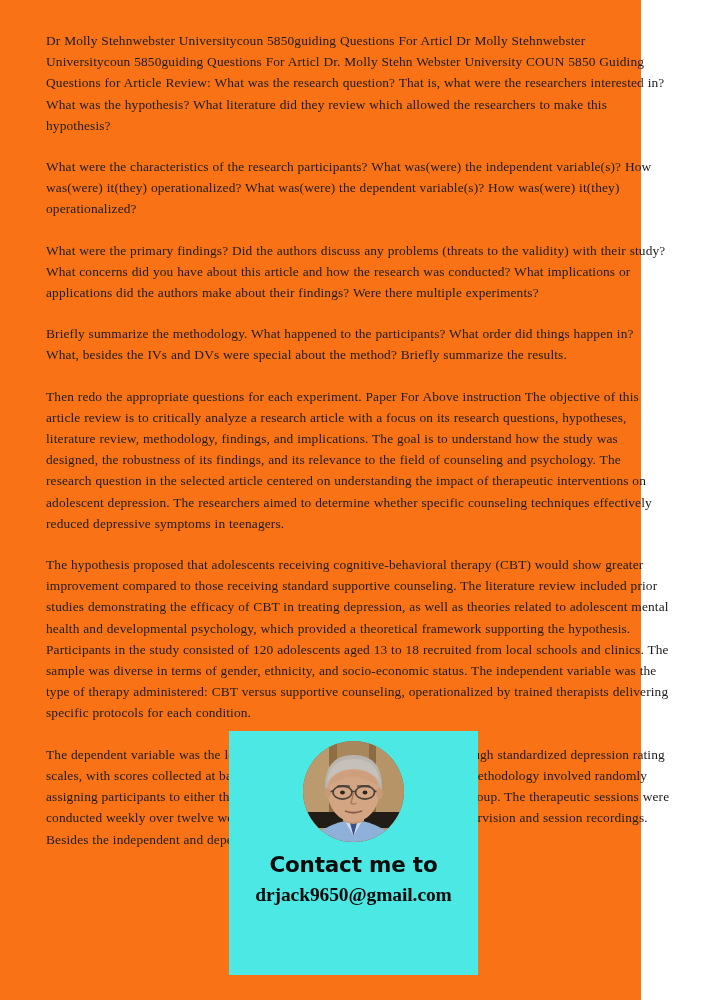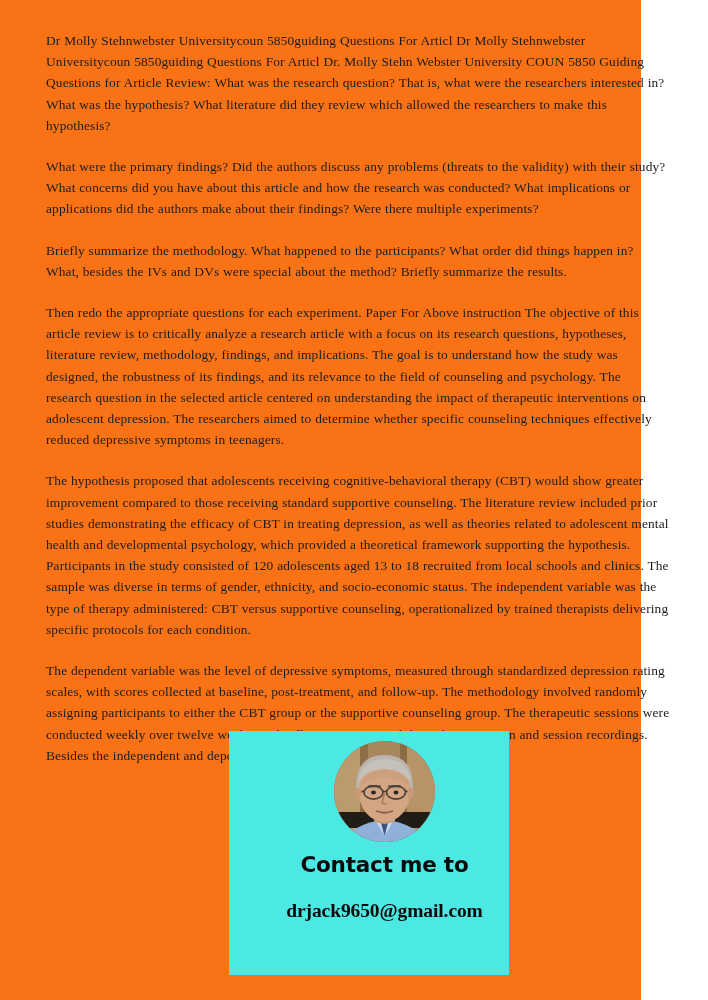--- a/index.html
+++ b/index.html
@@ -73,45 +73,46 @@
     font-weight: bold;
     font-size: 21.5px;
     line-height: 27px;
     color: #0b0b0b;
     text-align: center;
     letter-spacing: -0.2px;
   }
   #contact-headline .ln { display: block; }
 
   #contact-email {
-    margin-top: 21px;
+    margin-top: 5px;
     font-family: "Liberation Serif", "DejaVu Serif", serif;
     font-weight: bold;
     font-size: 19.5px;
     line-height: 24px;
     color: #0b0b0b;
     text-align: center;
     letter-spacing: -0.1px;
   }
 </style>
 </head>
 <body>
 
 <div id="page">
 
   <div id="doc-body">
     <p class="para">Dr Molly Stehnwebster Universitycoun 5850guiding Questions For Articl Dr Molly Stehnwebster Universitycoun 5850guiding Questions For Articl Dr. Molly Stehn Webster University COUN 5850 Guiding Questions for Article Review: What was the research question? That is, what were the researchers interested in? What was the hypothesis? What literature did they review which allowed the researchers to make this hypothesis?</p>
+    <p class="para">What were the characteristics of the research participants? What was(were) the independent variable(s)? How was(were) it(they) operationalized? What was(were) the dependent variable(s)? How was(were) it(they) operationalized?</p>
     <p class="para">What were the primary findings? Did the authors discuss any problems (threats to the validity) with their study? What concerns did you have about this article and how the research was conducted? What implications or applications did the authors make about their findings? Were there multiple experiments?</p>
     <p class="para">Briefly summarize the methodology. What happened to the participants? What order did things happen in? What, besides the IVs and DVs were special about the method? Briefly summarize the results.</p>
     <p class="para">Then redo the appropriate questions for each experiment. Paper For Above instruction The objective of this article review is to critically analyze a research article with a focus on its research questions, hypotheses, literature review, methodology, findings, and implications. The goal is to understand how the study was designed, the robustness of its findings, and its relevance to the field of counseling and psychology. The research question in the selected article centered on understanding the impact of therapeutic interventions on adolescent depression. The researchers aimed to determine whether specific counseling techniques effectively reduced depressive symptoms in teenagers.</p>
     <p class="para">The hypothesis proposed that adolescents receiving cognitive-behavioral therapy (CBT) would show greater improvement compared to those receiving standard supportive counseling. The literature review included prior studies demonstrating the efficacy of CBT in treating depression, as well as theories related to adolescent mental health and developmental psychology, which provided a theoretical framework supporting the hypothesis. Participants in the study consisted of 120 adolescents aged 13 to 18 recruited from local schools and clinics. The sample was diverse in terms of gender, ethnicity, and socio-economic status. The independent variable was the type of therapy administered: CBT versus supportive counseling, operationalized by trained therapists delivering specific protocols for each condition.</p>
     <p class="para">The dependent variable was the level of depressive symptoms, measured through standardized depression rating scales, with scores collected at baseline, post-treatment, and follow-up. The methodology involved randomly assigning participants to either the CBT group or the supportive counseling group. The therapeutic sessions were conducted weekly over twelve weeks, with adherence monitored through supervision and session recordings. Besides the independent and dependent</p>
   </div>
 
-  <div id="contact-overlay" style="background: rgb(76, 232, 228); padding-left: 31px;">
+  <div id="contact-overlay" style="background: rgb(76, 232, 228);">
 
     <div id="avatar">
       <svg viewBox="0 0 101 101" xmlns="http://www.w3.org/2000/svg" aria-hidden="true">
         <defs>
           <clipPath id="circ">
               <circle cx="50.5" cy="50.5" r="50.5"></circle>
             </clipPath>
         </defs>
         <g clip-path="url(#circ)">
 

